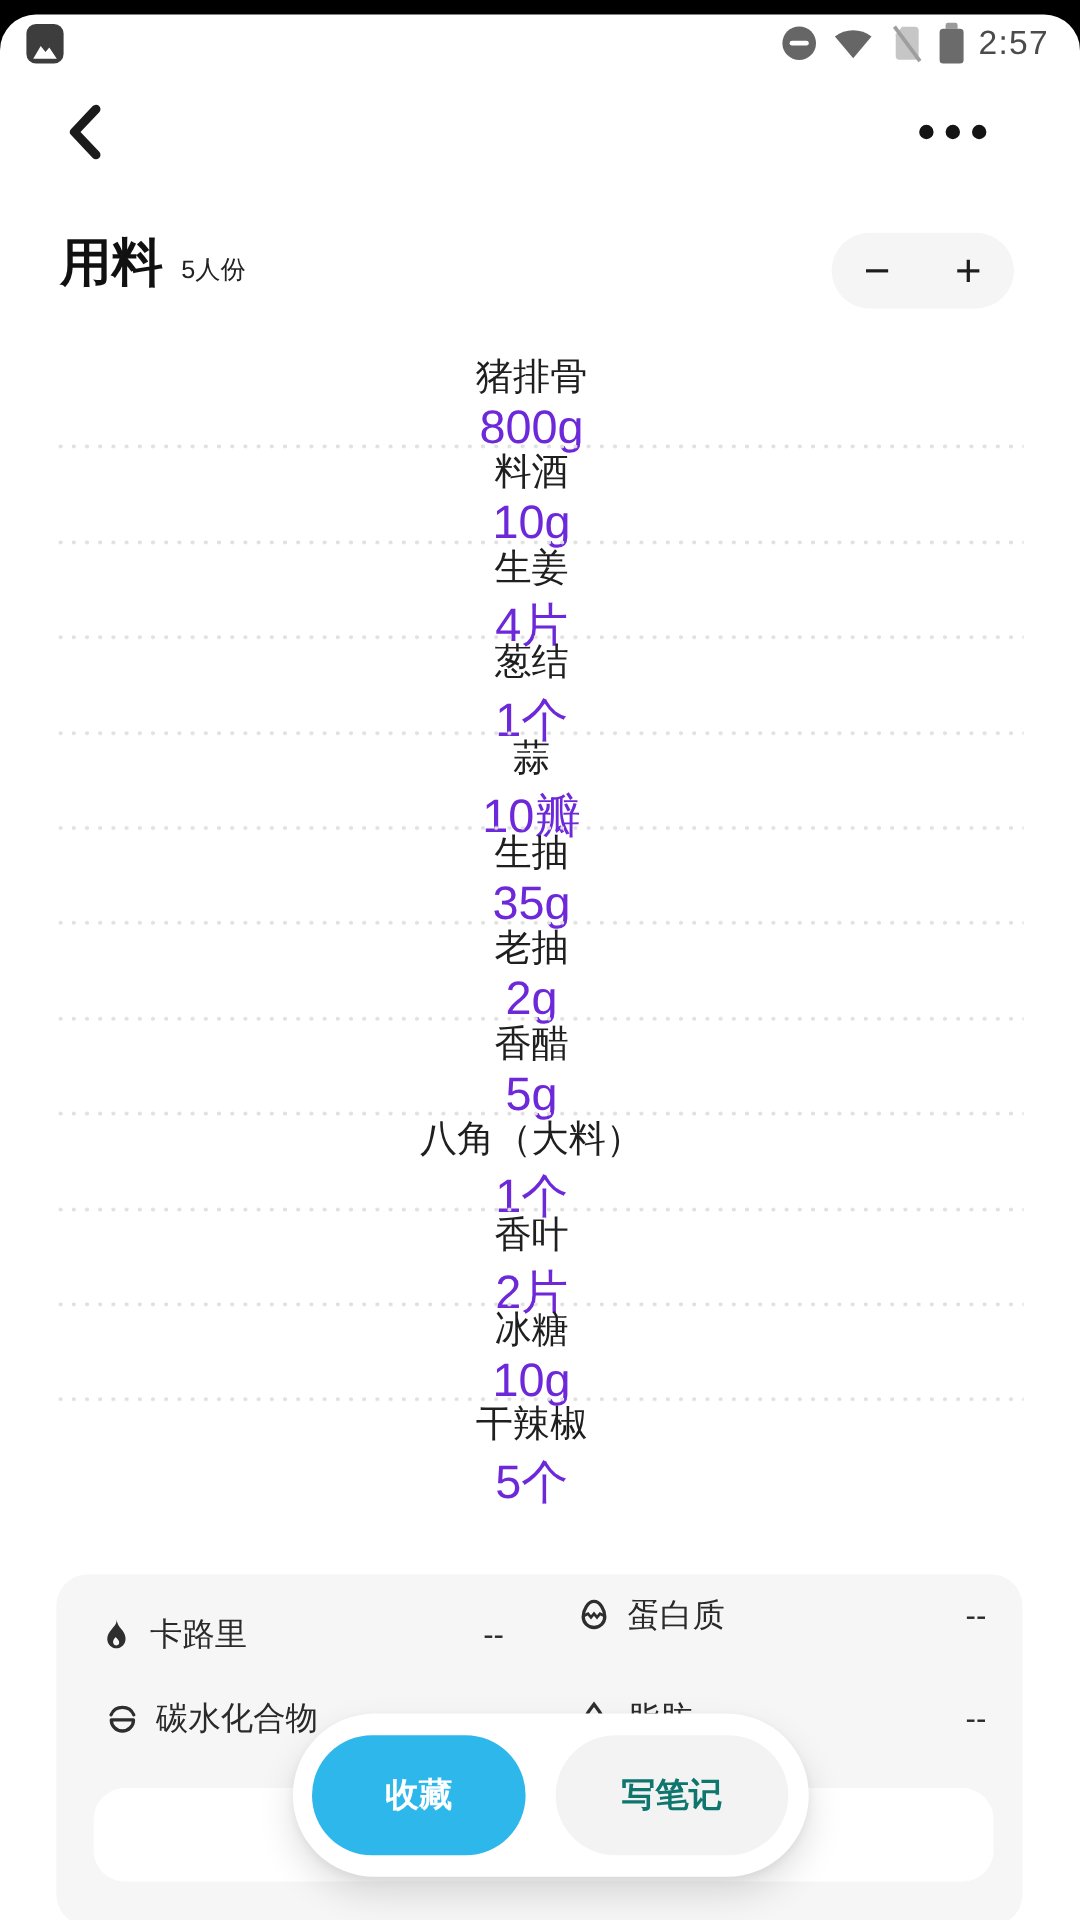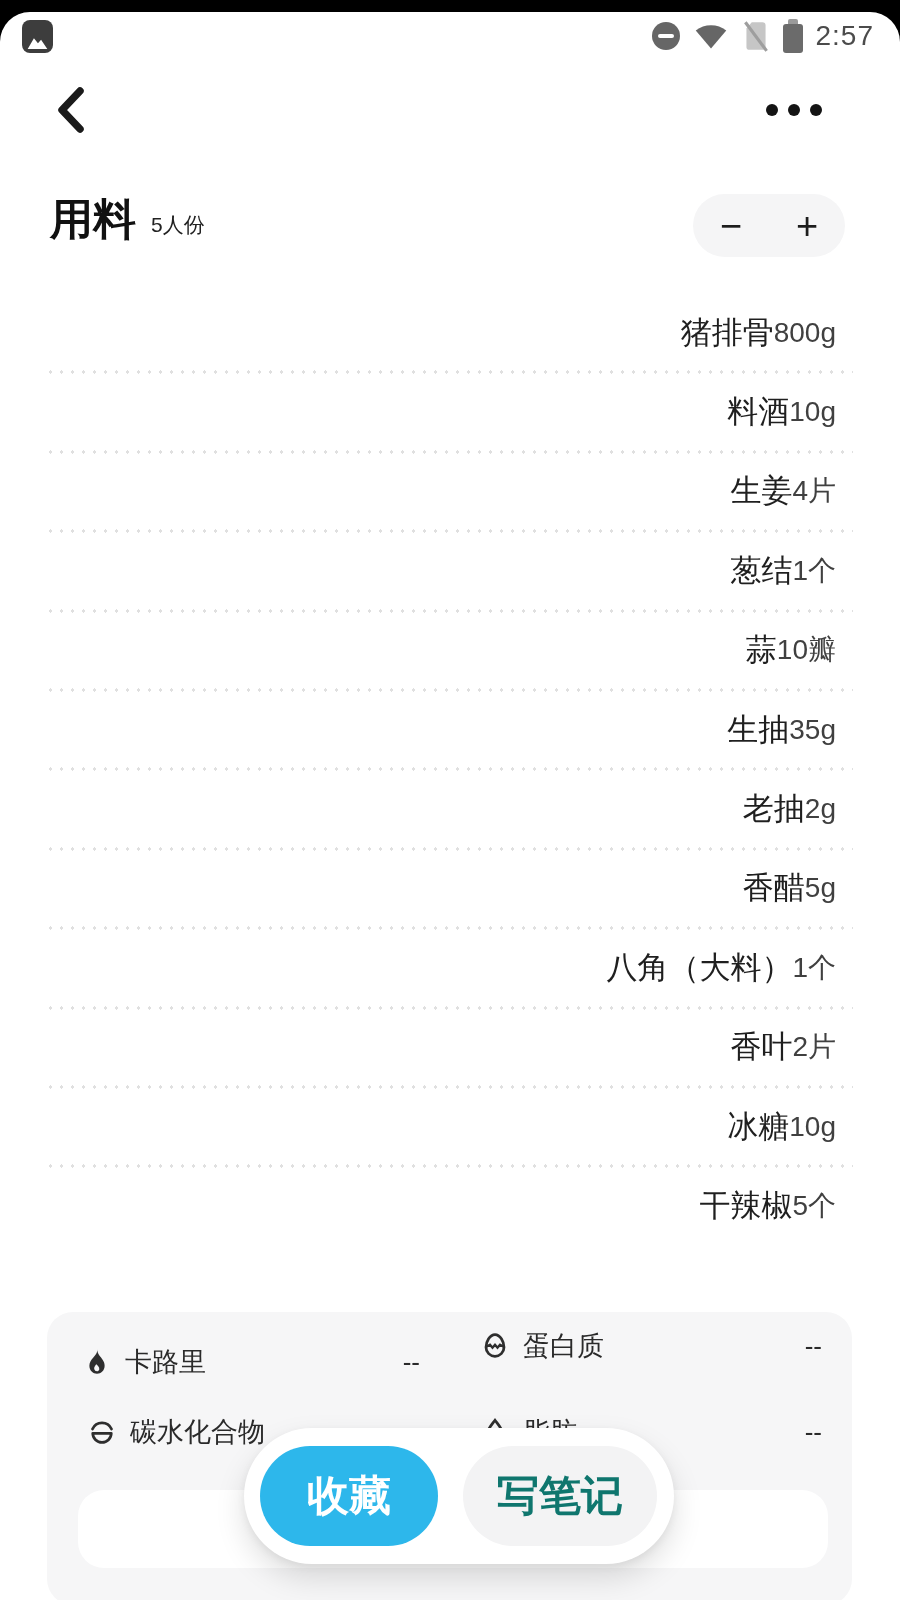--- a/index.html
+++ b/index.html
@@ -27,23 +27,23 @@
   .menu-btn i { width:12px; height:12px; border-radius:50%; background:#141414; }
   
   .title-row { position:absolute; left:50px; top:184px; display:flex; align-items:flex-end; gap:15px; }
   .page-title { font-size:43px; font-weight:bold; color:#111; line-height:1.1; }
   .servings { font-size:21px; color:#222; padding-bottom:4px; }
   .stepper { position:absolute; left:693px; top:182px; width:152px; height:63px;
     background:#f5f5f6; border-radius:32px; display:flex; align-items:center; justify-content:space-around; }
   .stepper span { font-size:38px; color:#1d1d1d; line-height:1; padding:0 6px; cursor:default; }
   
   .ing-list { position:absolute; left:50px; top:281px; width:786px; }
-  .ing-row { position:relative; height:79.4px; display:flex; align-items:center; justify-content:flex-end; }
+  .ing-row { position:relative; height:79.4px; display:flex; align-items:center; justify-content:space-between;flex-direction:column; }
   .ing-name { font-size:31px; color:#1f1f1f; }
-  .ing-amount { font-size:28px; color:#404040; }
+  .ing-amount { font-size:39px; color:#6d28d9; }
   .sep { position:absolute; left:-5px; right:-17px; bottom:-2px; height:4px;
     background-image:radial-gradient(circle 1.7px, #e0e0e0 92%, rgba(255,255,255,0) 100%);
     background-size:11px 4px; background-repeat:repeat-x; background-position:0 50%; }
   .ing-row:last-child .sep { display:none; }
   
   .nut-card { position:absolute; left:47px; top:1300px; width:805px; height:293px;
     background:#f6f6f7; border-radius:26px; }
   .nut-item { position:absolute; display:flex; align-items:center; gap:13px; height:44px; }
   .nut-item .lbl { font-size:27px; color:#2a2a2a; }
   .nut-item .val { font-size:26px; color:#2a2a2a; margin-left:auto; }
@@ -52,21 +52,21 @@
   .nut-3 { left:40px;  top:98px;  width:338px; }
   .nut-4 { left:433px; top:98px;  width:342px; }
   .nut-inner-box { position:absolute; left:31px; top:178px; width:750px; height:78px;
     background:#fff; border-radius:26px; }
   
   .action-bar { position:absolute; left:244px; top:1416px; width:430px; height:136px;
     background:#fff; border-radius:68px; z-index:10;
     box-shadow:0 14px 30px rgba(0,0,0,.13), 0 3px 8px rgba(0,0,0,.06);
     display:flex; align-items:center; }
   .pill { height:100px; border-radius:50px; display:flex; align-items:center; justify-content:center;
-    font-size:42px; font-weight:bold; cursor:default; }
+    font-size:28px; font-weight:bold; cursor:default; }
   .pill-fav { position:absolute; left:16px; top:18px; width:178px; background:var(--accent,#2db7eb); color:#fff; }
   .pill-note { position:absolute; left:219px; top:18px; width:194px; background:#f3f3f4; color:#0f766e; }
   svg { display:block; }
 </style>
 </head>
 <body>
 
 <div class="screen">
 
   <div class="statusbar">

